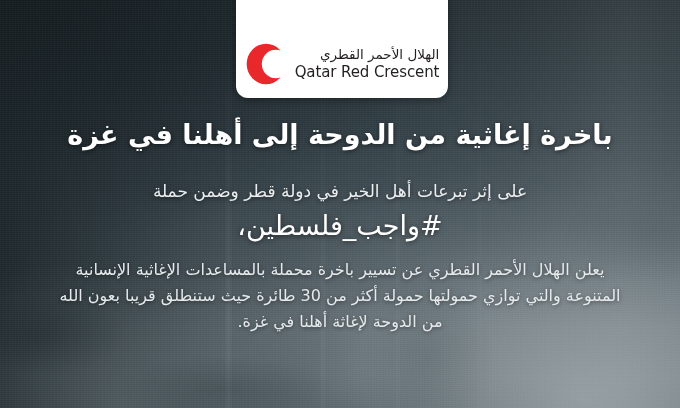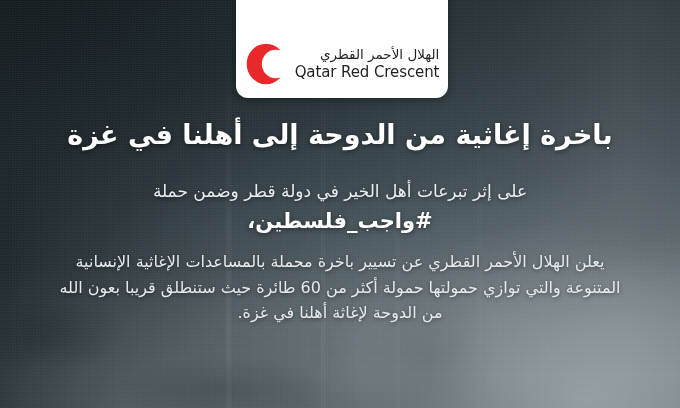--- a/index.html
+++ b/index.html
@@ -220,22 +220,22 @@
     font-weight: 400;
     color: #ebeef0;
     line-height: 1.45;
     text-shadow: 0 1px 4px rgba(0,0,0,0.50);
     margin: 0;
     padding: 0 44px;
   }
 
   .hashtag {
     display: block;
-    font-size: 21px;
-    font-weight: 700;
+    font-size: 27px;
+    font-weight: 400;
     color: #ffffff;
     line-height: 1.45;
     margin-top: 3px;
     text-shadow: 0 1px 5px rgba(0,0,0,0.55);
   }
 
   .body-text {
     font-size: 16px;
     font-weight: 400;
     color: #e6eaec;
@@ -287,18 +287,18 @@
     </div>
 
     <div class="text-block">
 
       <h1 class="headline">باخرة إغاثية من الدوحة إلى أهلنا في غزة</h1>
 
       <p class="subline">على إثر تبرعات أهل الخير في دولة قطر وضمن حملة</p>
 
       <span class="hashtag">#واجب_فلسطين،</span>
 
-      <p class="body-text">يعلن الهلال الأحمر القطري عن تسيير باخرة محملة بالمساعدات الإغاثية الإنسانية المتنوعة والتي توازي حمولتها حمولة أكثر من 60 طائرة حيث ستنطلق قريبا بعون الله من الدوحة لإغاثة أهلنا في غزة.</p>
+      <p class="body-text">يعلن الهلال الأحمر القطري عن تسيير باخرة محملة بالمساعدات الإغاثية الإنسانية المتنوعة والتي توازي حمولتها حمولة أكثر من 30 طائرة حيث ستنطلق قريبا بعون الله من الدوحة لإغاثة أهلنا في غزة.</p>
 
     </div>
 
   </div>
 </div>
 
 </body></html>

